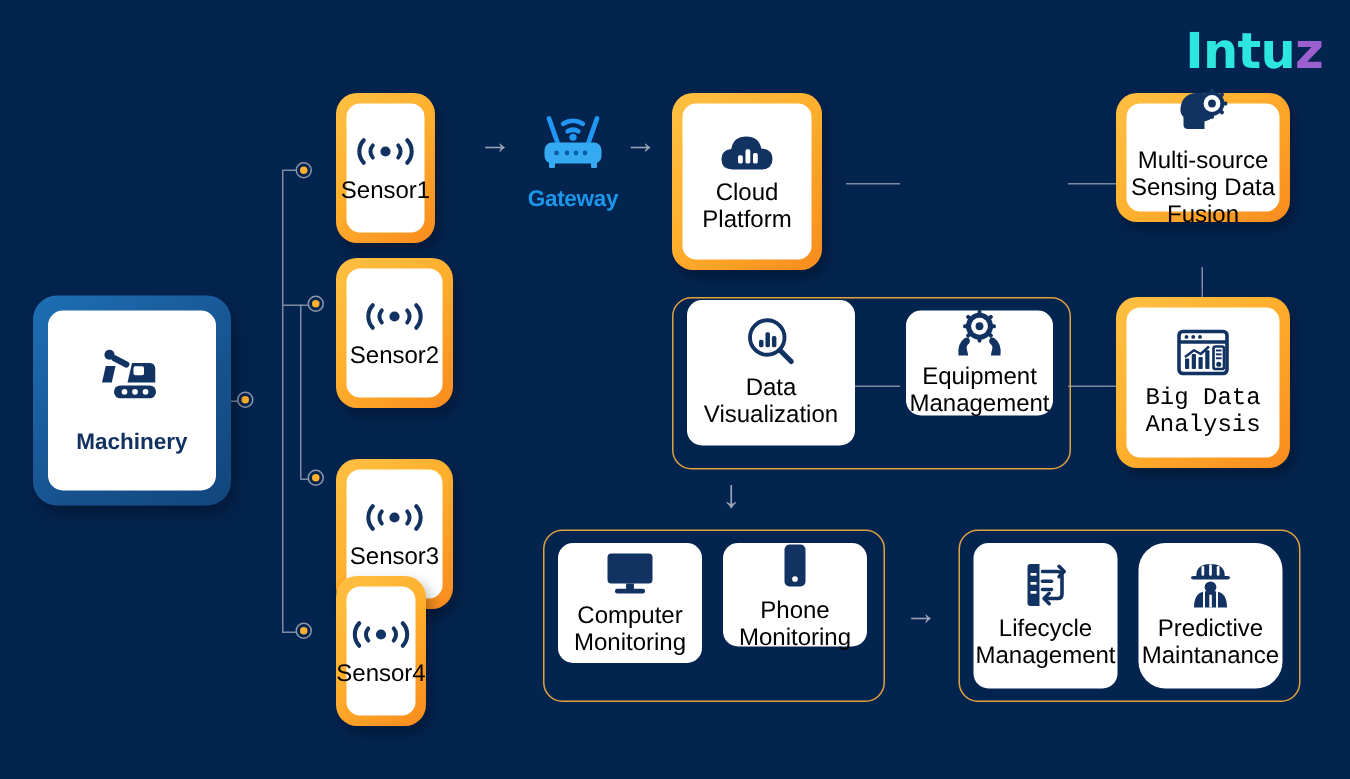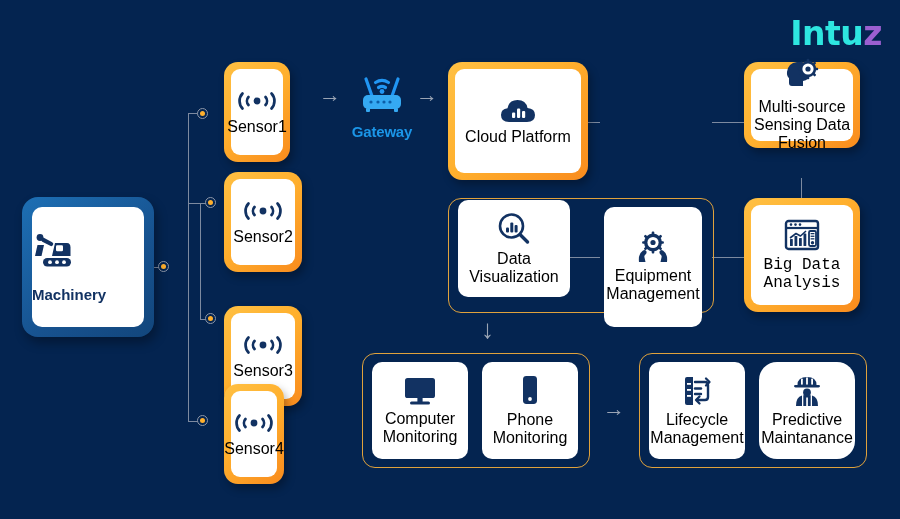--- a/index.html
+++ b/index.html
@@ -59,21 +59,21 @@
     padding: 10px;
     box-shadow: 3px 6px 11px rgba(0,0,0,0.33);
   }
   .bframe > .inner {
     width: 100%;
     height: 100%;
     background: #fff;
     border-radius: 10px;
     display: flex;
     flex-direction: column;
-    align-items: flex-start;
+    align-items: center;
     justify-content: center;
     text-align: center;
   }
   .bframe .lbl {
     font-size: 15px;
     font-weight: 700;
     color: #123262;
     margin-top: 10px;
   }
 
@@ -285,21 +285,21 @@
     </span>
     <div class="gw-lbl">Gateway</div>
   </div>
 
   <div class="ln h" style="left:564px; top:122px; width:36px;"></div>
   <div class="ln h" style="left:712px; top:122px; width:34px;"></div>
   <div class="ln v" style="left:801px; top:178px; height:22px;"></div>
   <div class="ln h" style="left:564px; top:257px; width:36px;"></div>
   <div class="ln h" style="left:712px; top:257px; width:34px;"></div>
 
-  <div class="oframe" style="left:448px; top:62px; width:140px; height:118px;">
+  <div class="oframe" style="left:448px; top:62px; width:100px; height:118px;">
     <div class="inner">
       <span class="ico">
         <svg width="38" height="28" viewBox="0 0 38 28">
           <path d="M10 26 Q2 26 2 19 Q2 13 8.5 12.3 Q10 4 18.5 4 Q27 4 28.5 12 Q36 12.6 36 19 Q36 26 28 26 Z" fill="#123262"></path>
           <g fill="#fff">
               <rect x="13" y="16.5" width="3.2" height="5.5" rx="1.1"></rect>
               <rect x="18" y="12.5" width="3.2" height="9.5" rx="1.1"></rect>
               <rect x="23" y="15" width="3.2" height="7" rx="1.1"></rect>
             </g>
         </svg>
@@ -346,21 +346,21 @@
             <rect x="13.3" y="10.5" width="3" height="10" rx="1.1"></rect>
             <rect x="17.6" y="13" width="3" height="7.5" rx="1.1"></rect>
           </g>
         <path d="M23 22.5 L30.5 30" stroke="#123262" stroke-width="3.4" stroke-linecap="round"></path>
       </svg>
     </span>
     <div class="lbl">Data</div>
     <div class="lbl">Visualization</div>
   </div>
 
-  <div class="pcard" style="left:604px; top:207px; width:98px; height:120px;">
+  <div class="pcard" style="left:604px; top:207px; width:98px; height:70px;">
     <span class="ico">
       <svg width="36" height="32" viewBox="0 0 36 32">
         <circle cx="18" cy="11.5" r="9" fill="#123262"></circle>
         <circle cx="18" cy="11.5" r="5.6" fill="#fff"></circle>
         <circle cx="18" cy="11.5" r="2.6" fill="#123262"></circle>
         <g fill="#123262">
           <rect x="16.7" y="0.6" width="2.6" height="4.4" rx="1"></rect>
             <rect x="16.7" y="18" width="2.6" height="4.4" rx="1"></rect>
           <rect x="7.1" y="10.2" width="4.4" height="2.6" rx="1"></rect>
             <rect x="24.5" y="10.2" width="4.4" height="2.6" rx="1"></rect>
@@ -406,33 +406,33 @@
       </span>
       <div class="lbl">Big Data</div>
       <div class="lbl">Analysis</div>
     </div>
   </div>
 
   <div class="arrow" style="left:481px; top:316px; font-size:26px;">↓</div>
 
   <div class="gbox" style="left:362px; top:353px; width:228px; height:115px;"></div>
 
-  <div class="pcard" style="left:372px; top:362px; width:96px; height:97px;">
+  <div class="pcard" style="left:372px; top:362px; width:96px; height:80px;">
     <span class="ico">
       <svg width="34" height="30" viewBox="0 0 34 30">
         <rect x="2" y="2" width="30" height="20" rx="2.6" fill="#123262"></rect>
         <rect x="14.4" y="22" width="5.2" height="4" fill="#123262"></rect>
         <rect x="7" y="25.5" width="20" height="3.1" rx="1.5" fill="#123262"></rect>
       </svg>
     </span>
     <div class="lbl">Computer</div>
     <div class="lbl">Monitoring</div>
   </div>
 
-  <div class="pcard" style="left:482px; top:362px; width:96px; height:97px;">
+  <div class="pcard" style="left:482px; top:362px; width:96px; height:69px;justify-content:space-between;">
     <span class="ico">
       <svg width="22" height="32" viewBox="0 0 22 32">
         <rect x="4" y="1" width="14" height="28" rx="3.4" fill="#123262"></rect>
         <circle cx="11" cy="24" r="1.9" fill="#fff"></circle>
       </svg>
     </span>
     <div class="lbl">Phone</div>
     <div class="lbl">Monitoring</div>
   </div>
 

